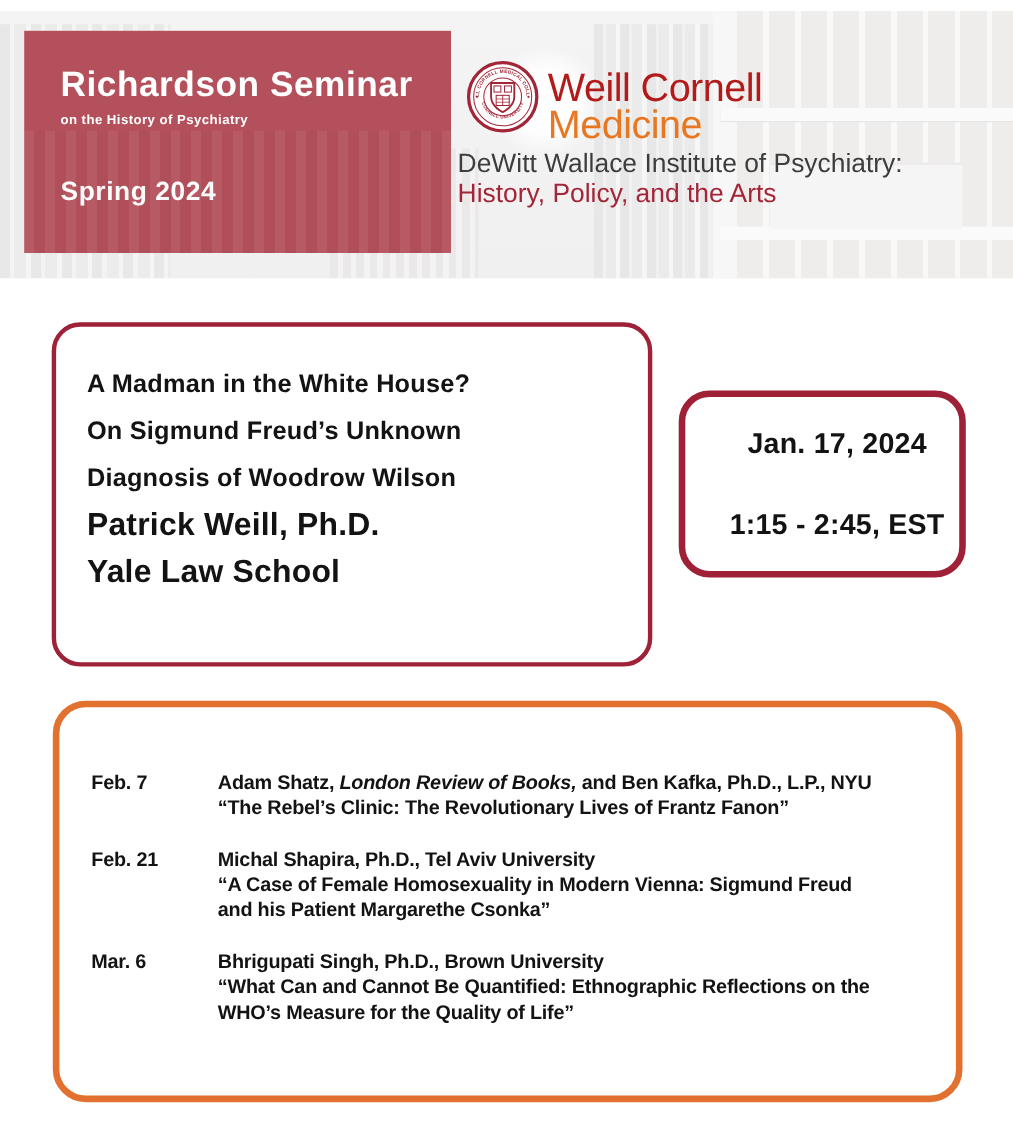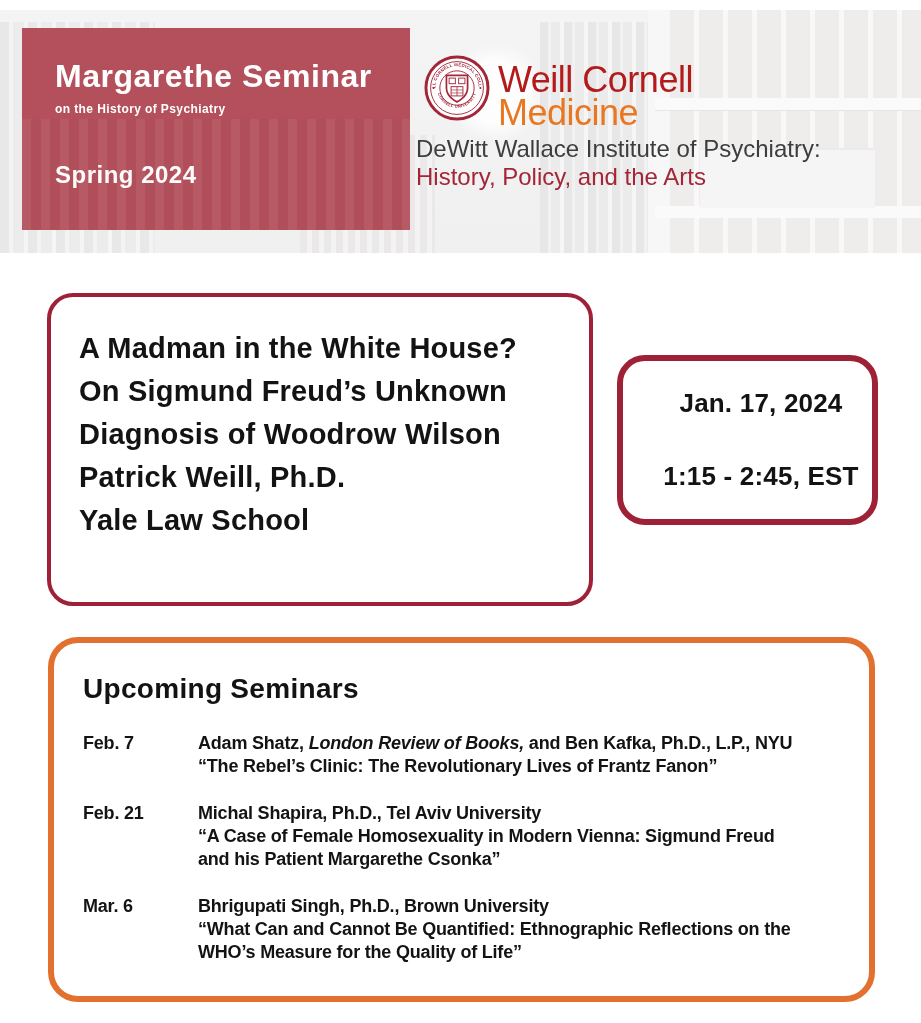--- a/index.html
+++ b/index.html
@@ -55,21 +55,21 @@
   .institute{position:absolute;left:416px;top:135px;font-size:24px;line-height:28px;}
   .inst1{color:var(--institute-gray,#3d3d3d);}
   .inst2{color:var(--institute-red,#a32638);}
 
   
   .event-card{
     position:absolute;left:47px;top:293px;width:546px;height:313px;box-sizing:border-box;
     border:4px solid var(--box-border-red,#9e2138);border-radius:26px;background:#fff;
     padding:30px 16px 0 28px;color:#131313;
   }
-  .event-title div{font-size:29px;font-weight:bold;line-height:43px;letter-spacing:.2px;white-space:nowrap;}
+  .event-title div{font-size:23px;font-weight:bold;line-height:43px;letter-spacing:.2px;white-space:nowrap;}
   .event-speaker{}
   .event-speaker div{font-size:29px;font-weight:bold;line-height:43px;letter-spacing:.2px;}
 
   
   .date-card{
     position:absolute;left:617px;top:355px;width:261px;height:170px;box-sizing:border-box;
     border:6px solid var(--box-border-red,#9e2138);border-radius:28px;background:#fff;
     display:flex;flex-direction:column;justify-content:center;align-items:center;gap:42px;
     color:#131313;font-size:26px;font-weight:bold;letter-spacing:.2px;padding-left:27px;
   }
@@ -99,21 +99,21 @@
     <div class="tex lamp"></div>
     <div class="tex bk3"></div>
     <div class="tex gapwhite"></div>
     <div class="tex bk4"></div>
     <div class="tex shelf1"></div>
     <div class="tex shelf2"></div>
     <div class="tex desk"></div>
   </div>
 
   <div class="banner">
-    <div class="banner-title">Margarethe Seminar</div>
+    <div class="banner-title">Richardson Seminar</div>
     <div class="banner-subtitle">on the History of Psychiatry</div>
     <div class="banner-season">Spring 2024</div>
   </div>
 
   <svg class="seal" viewBox="0 0 100 100">
     <circle cx="50" cy="50" r="47" fill="#ffffff" stroke="#a32638" stroke-width="4.5"></circle>
     <circle cx="50" cy="50" r="40" fill="none" stroke="#a32638" stroke-width="1.4"></circle>
     <circle cx="50" cy="50" r="26" fill="none" stroke="#a32638" stroke-width="1.4"></circle>
     <defs>
       <path id="arcTop" d="M 17,50 A 33,33 0 1 1 83,50" fill="none"></path>
@@ -159,21 +159,20 @@
       <div>Yale Law School</div>
     </div>
   </div>
 
   <div class="date-card">
     <div>Jan. 17, 2024</div>
     <div>1:15 - 2:45, EST</div>
   </div>
 
   <div class="upcoming-card">
-    <div class="upcoming-heading">Upcoming Seminars</div>
     <div class="rows">
         <div class="row">
           <div class="row-date">Feb. 7</div>
           <div class="row-content">
             <div><span>Adam Shatz, </span><span class="it">London Review of Books,</span><span> and Ben Kafka, Ph.D., L.P., NYU</span></div>
             <div><span>“The Rebel’s Clinic: The Revolutionary Lives of Frantz Fanon”</span></div>
           </div>
         </div>
         <div class="row">
           <div class="row-date">Feb. 21</div>

